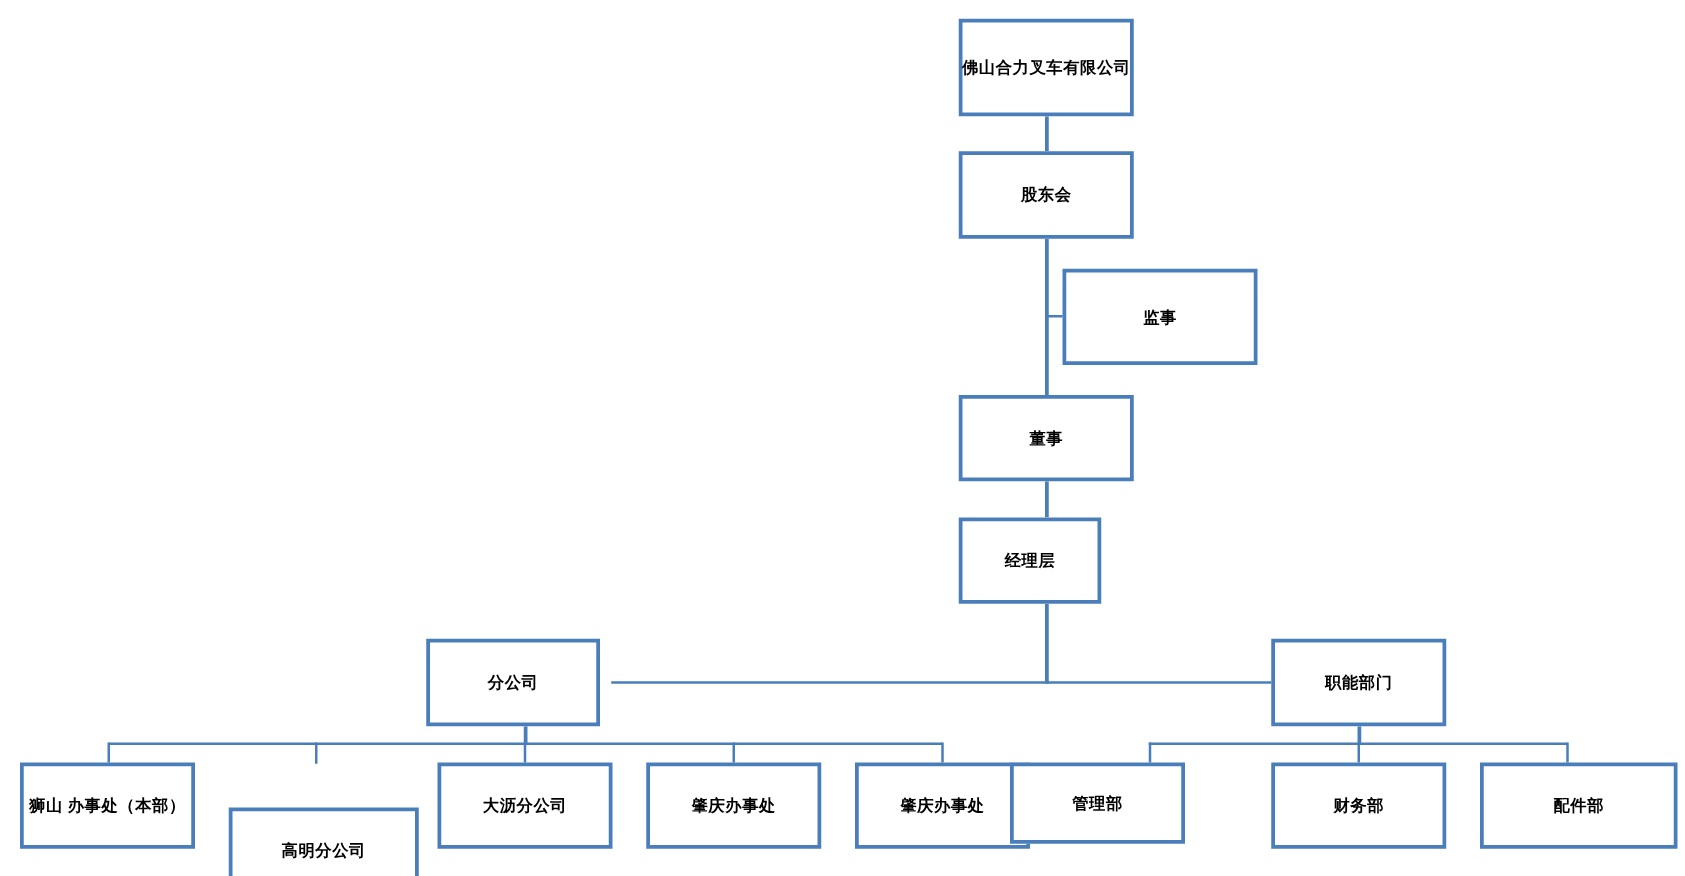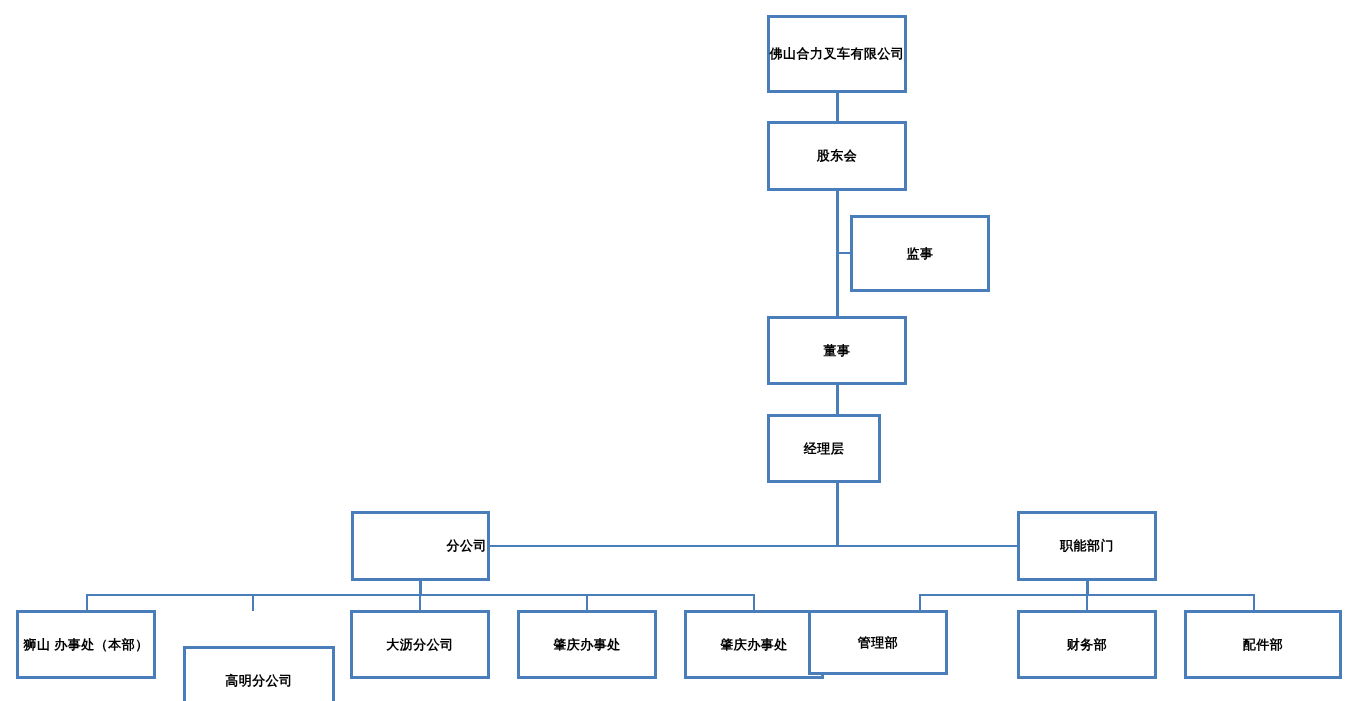--- a/index.html
+++ b/index.html
@@ -82,33 +82,33 @@
   <div class="conn thin v" style="left:1253px; top:594px; height:17px;"></div>
 
   <div class="node" style="left:767px; top:15px; width:140px; height:78px;">
     <span class="node-label">佛山合力叉车有限公司</span>
   </div>
 
   <div class="node" style="left:767px; top:121px; width:140px; height:70px;">
     <span class="node-label">股东会</span>
   </div>
 
-  <div class="node" style="left:850px; top:215px; width:140px; height:77px;">
+  <div class="node" style="left:850px; top:215px; width:156px; height:77px;">
     <span class="node-label">监事</span>
   </div>
 
   <div class="node" style="left:767px; top:316px; width:140px; height:69px;">
     <span class="node-label">董事</span>
   </div>
 
   <div class="node" style="left:767px; top:414px; width:114px; height:69px;">
     <span class="node-label">经理层</span>
   </div>
 
-  <div class="node" style="left:351px; top:511px; width:139px; height:70px;justify-content:flex-end;">
+  <div class="node" style="left:341px; top:511px; width:139px; height:70px;">
     <span class="node-label">分公司</span>
   </div>
 
   <div class="node" style="left:1017px; top:511px; width:140px; height:70px;">
     <span class="node-label">职能部门</span>
   </div>
 
   <div class="node small-text" style="left:16px; top:610px; width:140px; height:69px;">
     <span class="node-label">狮山 办事处（本部）</span>
   </div>

